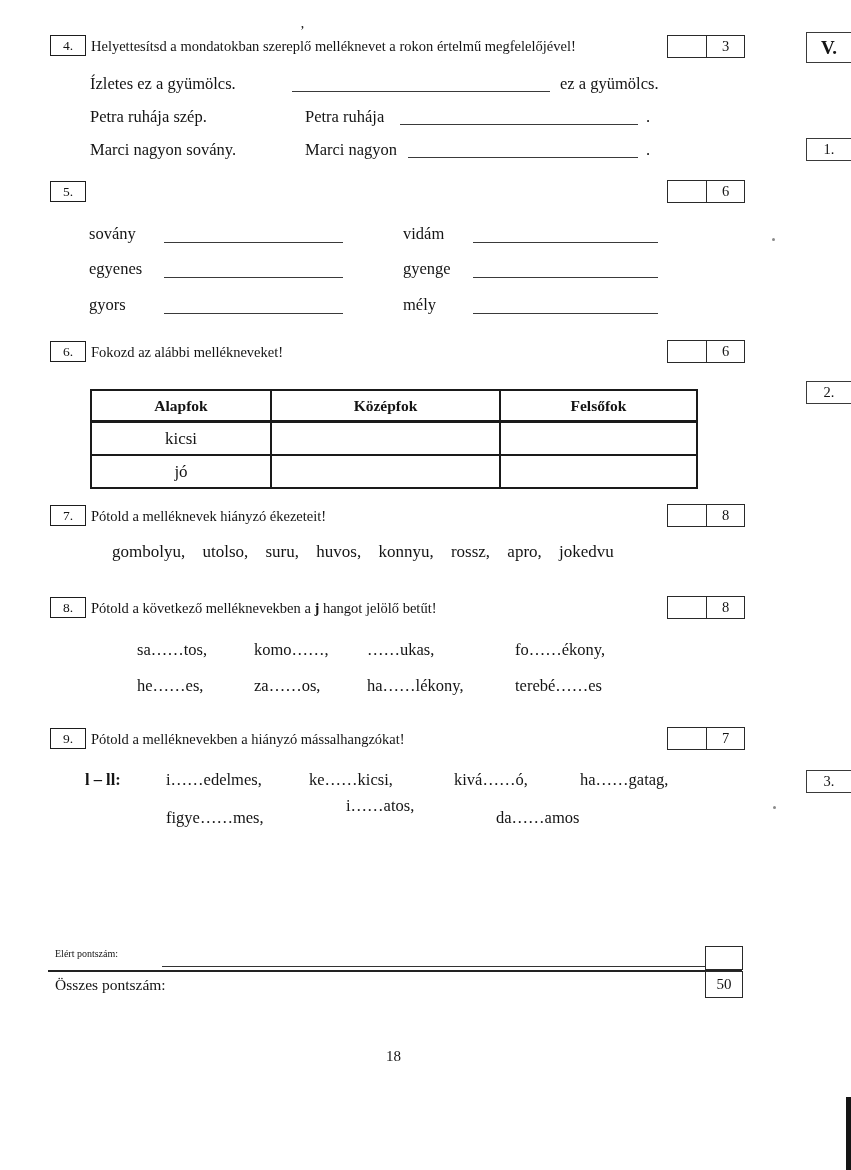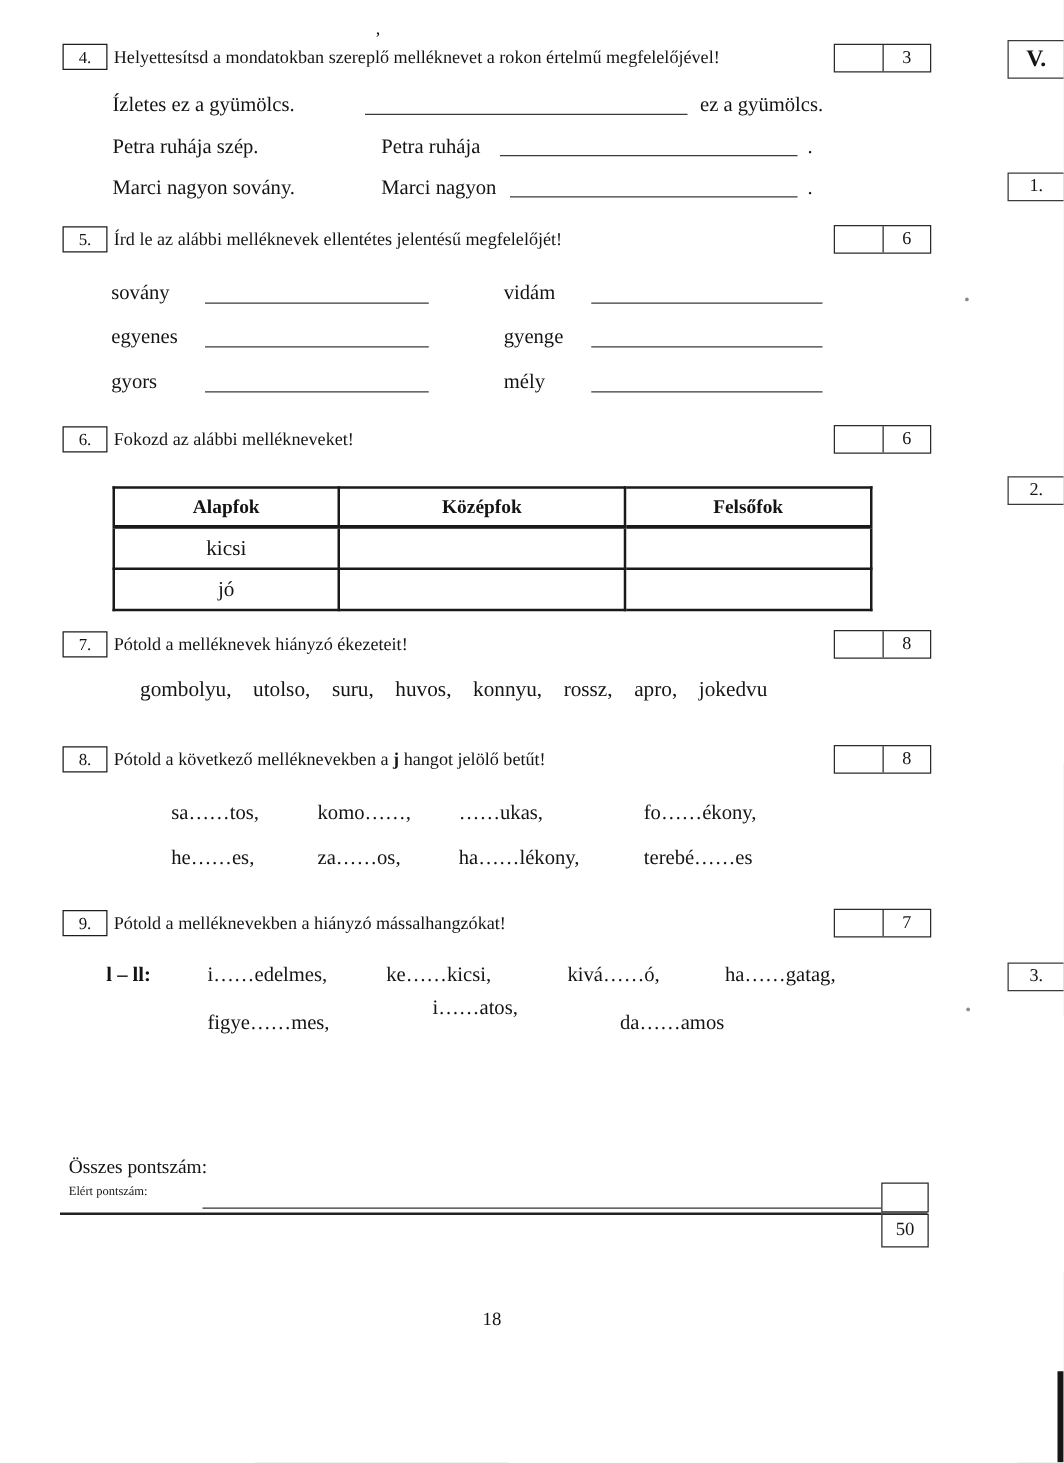--- a/index.html
+++ b/index.html
@@ -85,21 +85,20 @@
   <span class="abs line16" style="left:305px; top:107px">Petra ruhája</span>
   <div class="ublank" style="left:400px; top:124px; width:238px"></div>
   <span class="abs line16" style="left:646px; top:107px">.</span>
 
   <span class="abs line16" style="left:90px; top:140px">Marci nagyon sovány.</span>
   <span class="abs line16" style="left:305px; top:140px">Marci nagyon</span>
   <div class="ublank" style="left:408px; top:157px; width:230px"></div>
   <span class="abs line16" style="left:646px; top:140px">.</span>
 
   <div class="numbox" style="top:181px">5.</div>
-  <div class="title" style="top:184px">Írd le az alábbi melléknevek ellentétes jelentésű megfelelőjét!</div>
   <div class="scorebox" style="top:180px">
     <div class="c1"></div>
     <div class="c2">6</div>
   </div>
 
   <span class="abs line16" style="left:89px; top:224px">sovány</span>
   <div class="ublank" style="left:164px; top:242px; width:179px"></div>
   <span class="abs line16" style="left:403px; top:224px">vidám</span>
   <div class="ublank" style="left:473px; top:242px; width:185px"></div>
 
@@ -182,21 +181,21 @@
   <span class="abs line16" style="left:580px; top:770px">ha……gatag,</span>
 
   <span class="abs line16" style="left:166px; top:808px">figye……mes,</span>
   <span class="abs line16" style="left:346px; top:796px">i……atos,</span>
   <span class="abs line16" style="left:496px; top:808px">da……amos</span>
 
   <span class="abs" style="left:55px; top:948px; font-size:10px">Elért pontszám:</span>
   <div class="footbox" style="top:946px; height:22px"></div>
   <div class="hline" style="left:162px; top:966px; width:543px"></div>
   <div class="hline thick" style="left:48px; top:970px; width:694px"></div>
-  <span class="abs" style="left:55px; top:925px; font-size:15.5px">Összes pontszám:</span>
+  <span class="abs" style="left:55px; top:976px; font-size:15.5px">Összes pontszám:</span>
   <div class="footbox" style="top:971px; height:25px; line-height:25px">50</div>
 
   <span class="abs" style="left:386px; top:1048px; font-size:15px">18</span>
 
   <div class="mbox section" style="top:32px">V.</div>
   <div class="mbox small" style="top:138px">1.</div>
   <div class="mbox small" style="top:381px">2.</div>
   <div class="mbox small" style="top:770px">3.</div>
 
   <div class="speck" style="left:772px; top:238px"></div>

